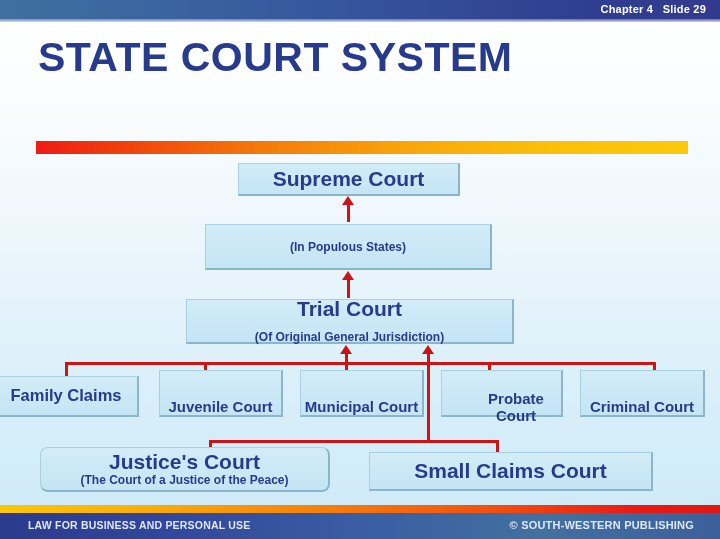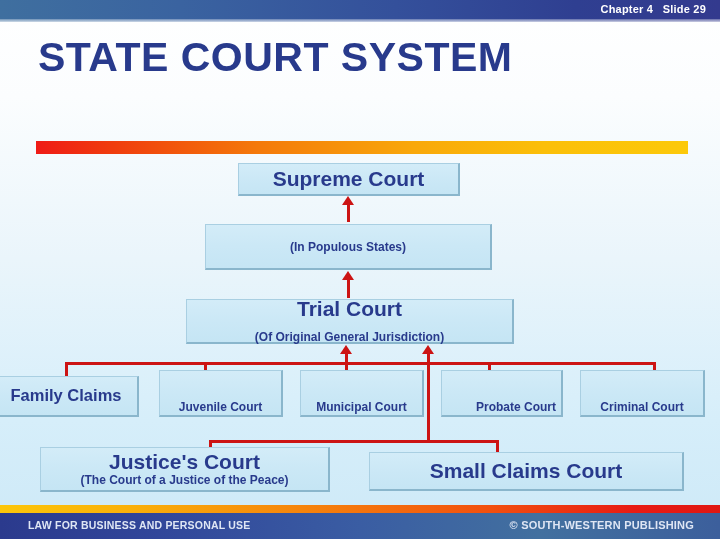--- a/index.html
+++ b/index.html
@@ -92,37 +92,37 @@
     white-space: nowrap;
   }
   .node .sub {
     font-size: 12px;
     font-weight: bold;
     white-space: nowrap;
     margin-top: 1px;
     text-align: right;
   }
   .node.two-line .main {
-    font-size: 12px;
+    font-size: 15px;
     line-height: 1.12;
     white-space: normal;
     margin-top: 29px;
   }
 
   
   #node-supreme        { left: 238px; top: 163px; width: 222px; height: 33px; }
   #node-intermediate   { left: 205px; top: 224px; width: 287px; height: 46px; }
   #node-trial          { left: 186px; top: 299px; width: 328px; height: 45px; gap: 9px; }
   #node-family         { left: -6px;  top: 376px; width: 145px; height: 41px; }
   #node-juvenile       { left: 159px; top: 370px; width: 124px; height: 47px; }
   #node-municipal      { left: 300px; top: 370px; width: 124px; height: 47px; }
   #node-probate        { left: 441px; top: 370px; width: 122px; height: 47px; padding-left: 29px; }
   #node-criminal       { left: 580px; top: 370px; width: 125px; height: 47px; }
-  #node-justice        { left: 40px;  top: 447px; width: 290px; height: 45px; }
-  #node-smallclaims    { left: 369px; top: 452px; width: 315px; height: 39px; }
+  #node-justice        { left: 40px;  top: 447px; width: 290px; height: 45px; border-radius: 8px; }
+  #node-smallclaims    { left: 369px; top: 452px; width: 284px; height: 39px; }
 
   #node-family .main { font-size: 16.5px; }
 
   
   .conn {
     position: absolute;
     background: #cc1414;
   }
   .conn.v { width: 3px; }
   .conn.h { height: 3px; }

